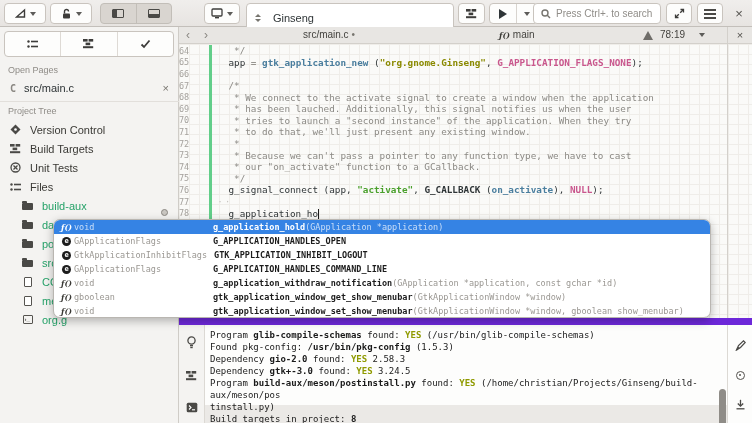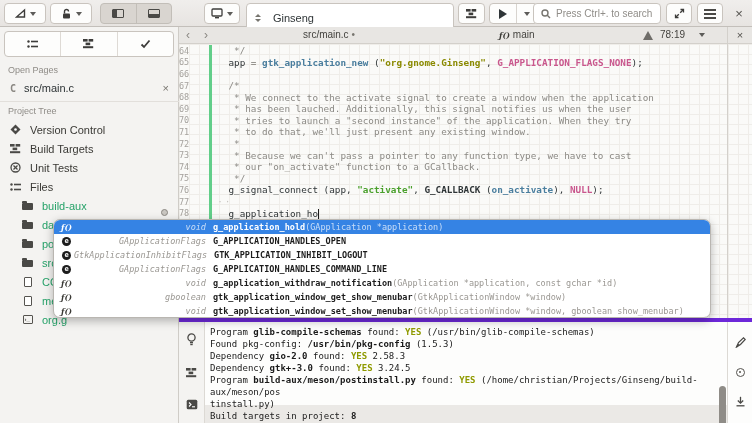--- a/index.html
+++ b/index.html
@@ -102,34 +102,34 @@
   .seg-op { color:#7a7872; }
   .seg-ws { color:#c9c6c1; letter-spacing:2px; }
   .seg-err { border-bottom:1px solid #e01b24; }
   .tcaret { display:inline-block; width:1px; height:10px; background:#1a1a1a; vertical-align:-2px; }
 
   
   #popup { position:absolute; left:53px; top:219px; width:658px; height:99px; background:#fff;
     border:1px solid #b9b6b1; border-radius:7px; box-shadow:0 3px 10px rgba(0,0,0,.28); z-index:10; overflow:hidden; }
   .prow { height:14px; display:flex; align-items:center; font-family:"DejaVu Sans Mono", monospace; font-size:8.5px; }
   .prow .icn { flex:0 0 15px; margin-left:5px; display:flex; justify-content:center; }
-  .prow .typ { flex:0 0 132px; text-align:right; color:#9a9792; white-space:pre;font-style:italic; }
+  .prow .typ { flex:0 0 132px; color:#9a9792; white-space:pre; }
   .prow .nm { font-weight:bold; color:#1c1c1c; margin-left:7px; white-space:pre; }
   .prow .pr { color:#9a9792; margin-left:0; white-space:pre; }
   .prow.sel { background:#3583e4; }
   .prow.sel .typ, .prow.sel .pr { color:rgba(255,255,255,.72); }
   .prow.sel .nm { color:#fff; }
   .fn-glyph { font-size:8px; font-weight:bold; color:#3a3935; font-family:"DejaVu Serif", serif; font-style:italic; }
   .prow.sel .fn-glyph { color:#fff; }
   .enum-glyph { width:9px; height:9px; background:#1c1c1c; color:#fff; border-radius:50%; font-size:7px;
     line-height:9px; text-align:center; font-weight:bold; font-family:"DejaVu Sans Mono", monospace; }
 
   
   #bottom { position:absolute; left:179px; top:318px; width:573px; height:87px; background:#fdfdfc;
-    border-top:4px solid #6d28d9; }
+    border-top:7px solid #6d28d9; }
   #bottom-tabs { position:absolute; left:0; top:0; width:26px; height:105px; background:#f4f3f1;
     border-right:1px solid #dcd9d4; display:flex; flex-direction:column; align-items:center; padding-top:10px; gap:14px; }
   #out { position:absolute; left:31px; top:4px; width:505px; font-size:9px; line-height:12px; color:#1a1a1a; white-space:pre-wrap; }
   .oseg-b { font-weight:bold; }
   .oseg-yes { font-weight:bold; color:#8f9a00; }
   #right-tools { position:absolute; left:548px; top:0; width:25px; height:105px; background:#fdfdfc;
     border-left:1px solid #dcd9d4; display:flex; flex-direction:column; align-items:center; padding-top:12px; gap:16px; color:#3d3c3a; }
   #vscroll { position:absolute; left:540px; top:64px; width:7px; height:41px; background:#8f8c87; border-radius:4px; }
   .target-ic { width:9px; height:9px; border:1.5px solid #55534f; border-radius:50%; position:relative; }
   .target-ic::before { content:""; position:absolute; left:2px; top:2px; width:2px; height:2px; background:#55534f; border-radius:50%; }

